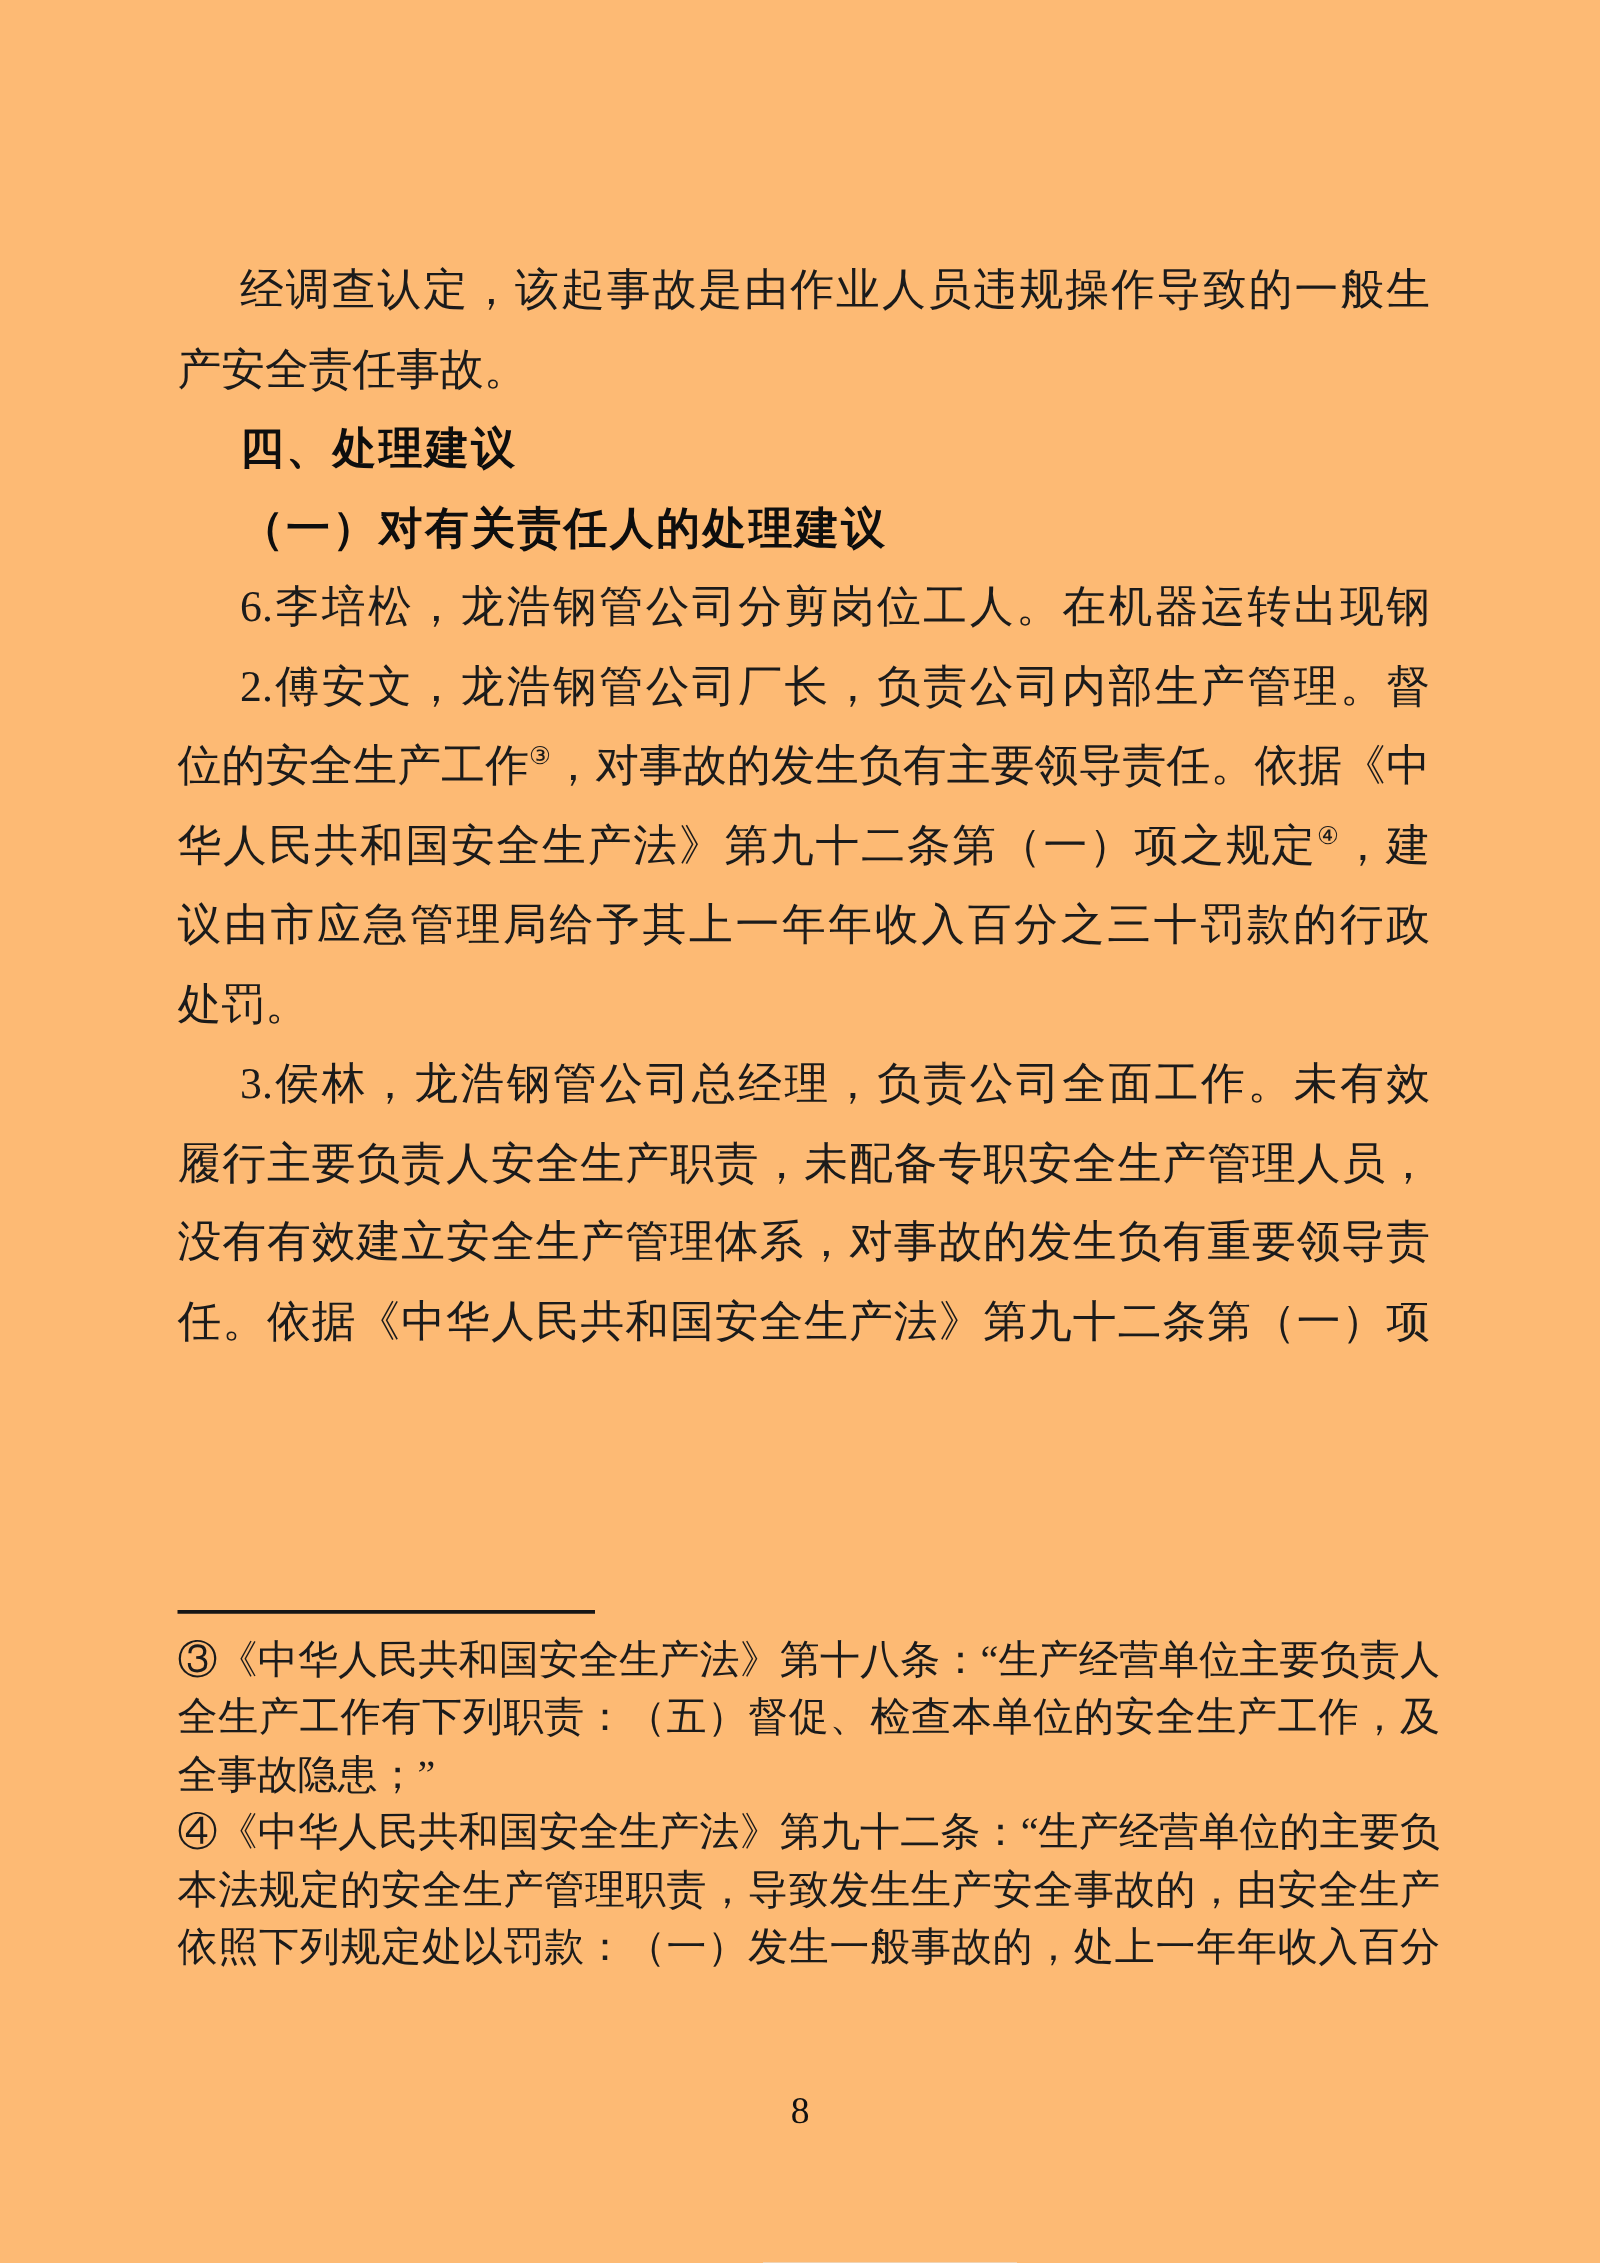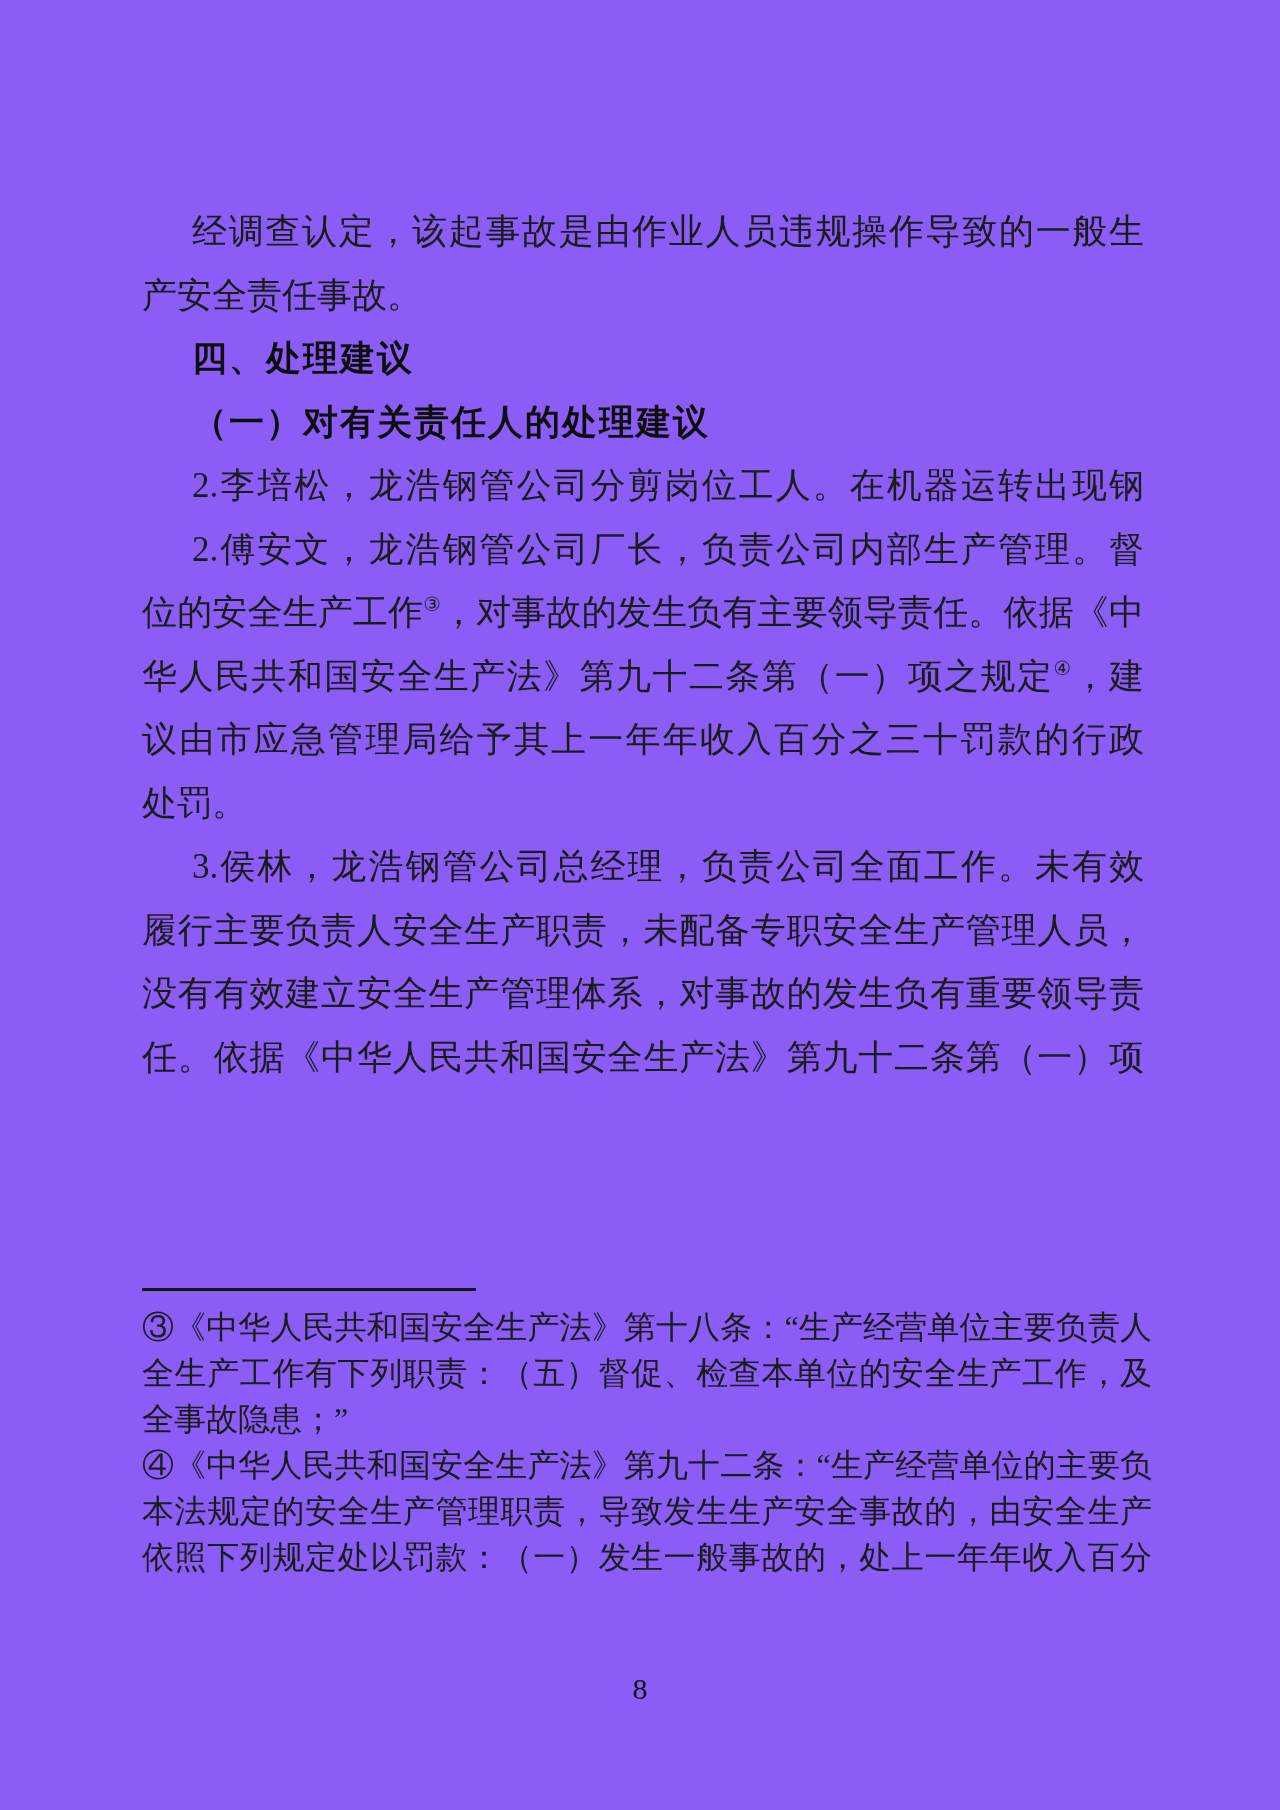--- a/index.html
+++ b/index.html
@@ -5,21 +5,21 @@
   html, body {
     margin: 0;
     padding: 0;
     background: #e8e8e8;
   }
   .page {
     position: relative;
     width: 1280px;
     height: 1810px;
     margin: 0 auto;
-    background: #8b5cf6;
+    background: #fdba74;
     overflow: hidden;
     font-family: "Liberation Serif", "DejaVu Serif", serif;
     color: #1b1b1b;
   }
   
   .content {
     position: absolute;
     left: 142px;
     top: 200px;
     width: 1002px;
@@ -85,21 +85,21 @@
         <div class="tline indent fill">经调查认定，该起事故是由作业人员违规操作导致的一般生</div>
         <div class="tline">产安全责任事故。</div>
       </div>
       <div class="para heading">
         <div class="tline indent">四、处理建议</div>
       </div>
       <div class="para heading">
         <div class="tline indent">（一）对有关责任人的处理建议</div>
       </div>
       <div class="para body">
-        <div class="tline indent fill">2.李培松，龙浩钢管公司分剪岗位工人。在机器运转出现钢</div>
+        <div class="tline indent fill">6.李培松，龙浩钢管公司分剪岗位工人。在机器运转出现钢</div>
       </div>
       <div class="para body">
         <div class="tline indent fill">2.傅安文，龙浩钢管公司厂长，负责公司内部生产管理。督</div>
         <div class="tline fill">位的安全生产工作<sup class="fn-ref">③</sup>，对事故的发生负有主要领导责任。依据《中</div>
         <div class="tline fill">华人民共和国安全生产法》第九十二条第（一）项之规定<sup class="fn-ref">④</sup>，建</div>
         <div class="tline fill">议由市应急管理局给予其上一年年收入百分之三十罚款的行政</div>
         <div class="tline">处罚。</div>
       </div>
       <div class="para body">
         <div class="tline indent fill">3.侯林，龙浩钢管公司总经理，负责公司全面工作。未有效</div>

